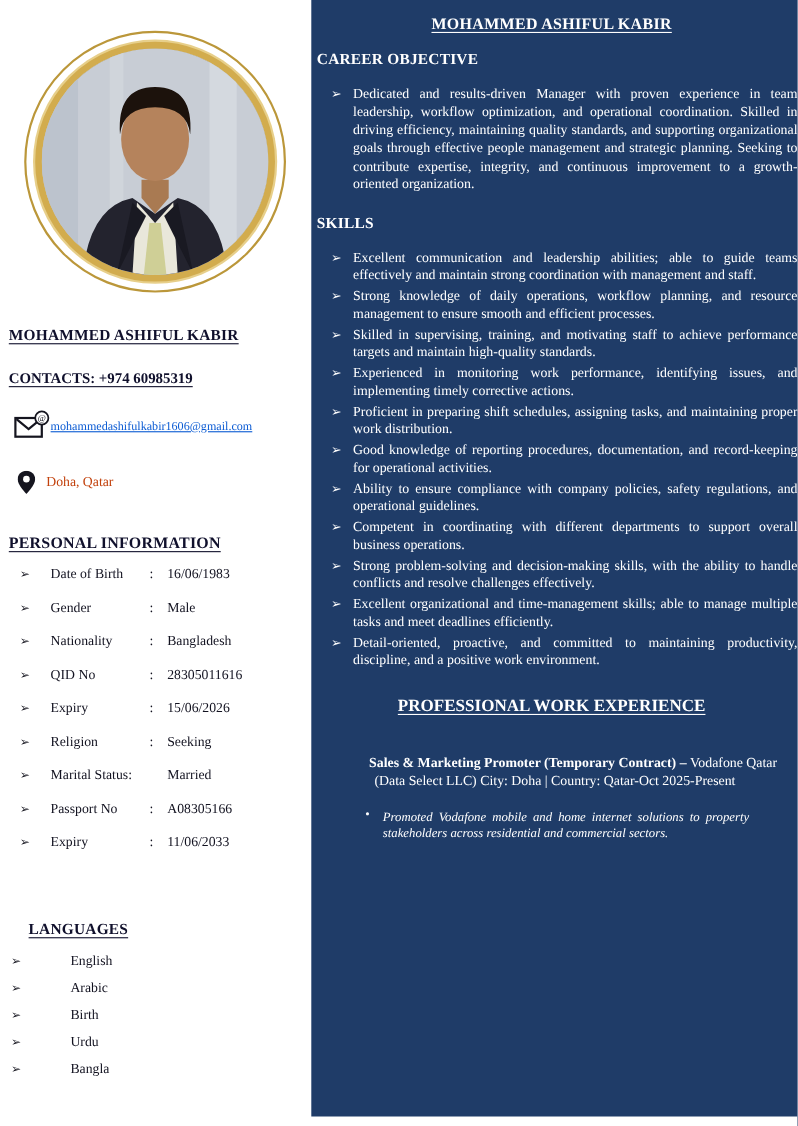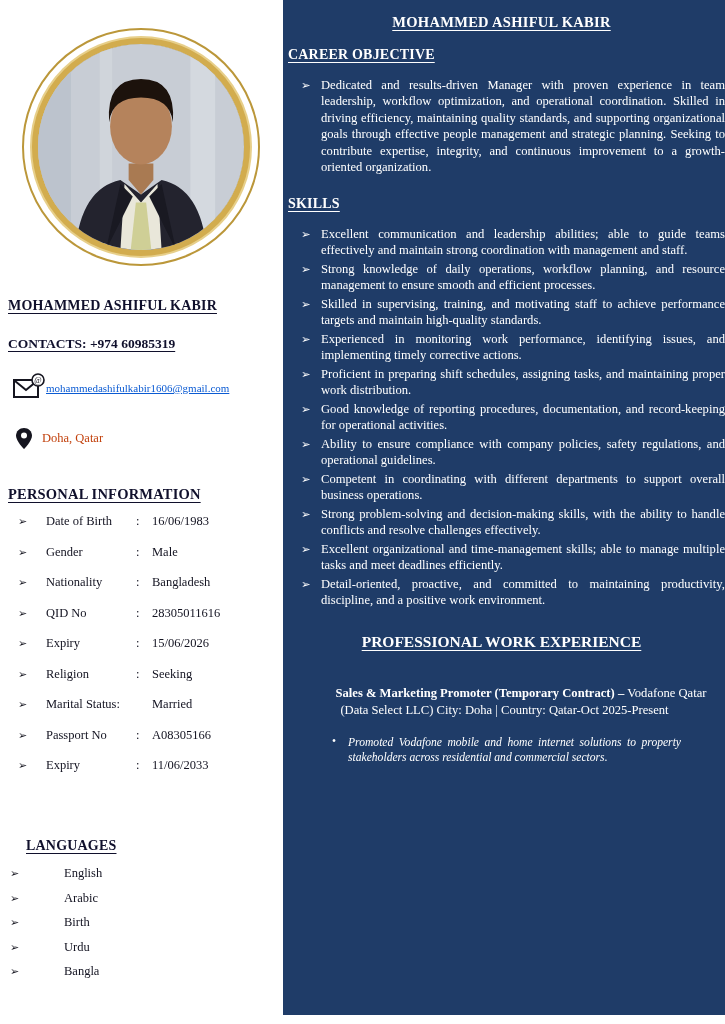--- a/index.html
+++ b/index.html
@@ -71,21 +71,21 @@
 
   
   .right-panel {
     position:absolute; left:283px; top:0; width:442px; height:1015px;
     background:#1f3c68; color:#ffffff;
     padding:14px 0 0 5px;
   }
   .r-center { text-align:center; padding-right:10px; }
   .r-name { font-size:14.5px; font-weight:bold; text-decoration:underline; text-underline-offset:3px; letter-spacing:.3px; margin-bottom:16px; }
   .r-title { font-size:13.5px; font-weight:bold; text-decoration:underline; text-underline-offset:3px; letter-spacing:.4px; margin-bottom:20px; }
-  .r-heading { font-size:14px; font-weight:bold; text-decoration:underline; text-underline-offset:3px; letter-spacing:.2px; margin-bottom:14px; }
+  .r-heading { font-size:14px; font-weight:bold; text-underline-offset:3px; letter-spacing:.2px; margin-bottom:14px; }
   .r-item { display:flex; margin-bottom:2px; }
   .r-marker { flex:0 0 20px; margin-left:13px; font-size:11.5px; padding-top:1px; }
   .r-text { flex:1; text-align:justify; font-size:12.6px; line-height:1.31; padding-right:0; }
   .objective-block { margin-bottom:20px; }
   .skills-block { margin-bottom:24px; }
   .pwe-heading { font-size:15.5px; font-weight:bold; text-decoration:underline; text-underline-offset:3px; margin-bottom:34px; }
   .job-line { text-align:center; font-size:12.6px; line-height:1.35; padding:0 6px 0 2px; margin-bottom:16px; }
   .job-bold { font-weight:bold;padding-left:33px; }
   .job-bullet { display:flex; margin-left:44px; }
   .job-bullet .b-marker { flex:0 0 16px; font-size:11.5px; }

